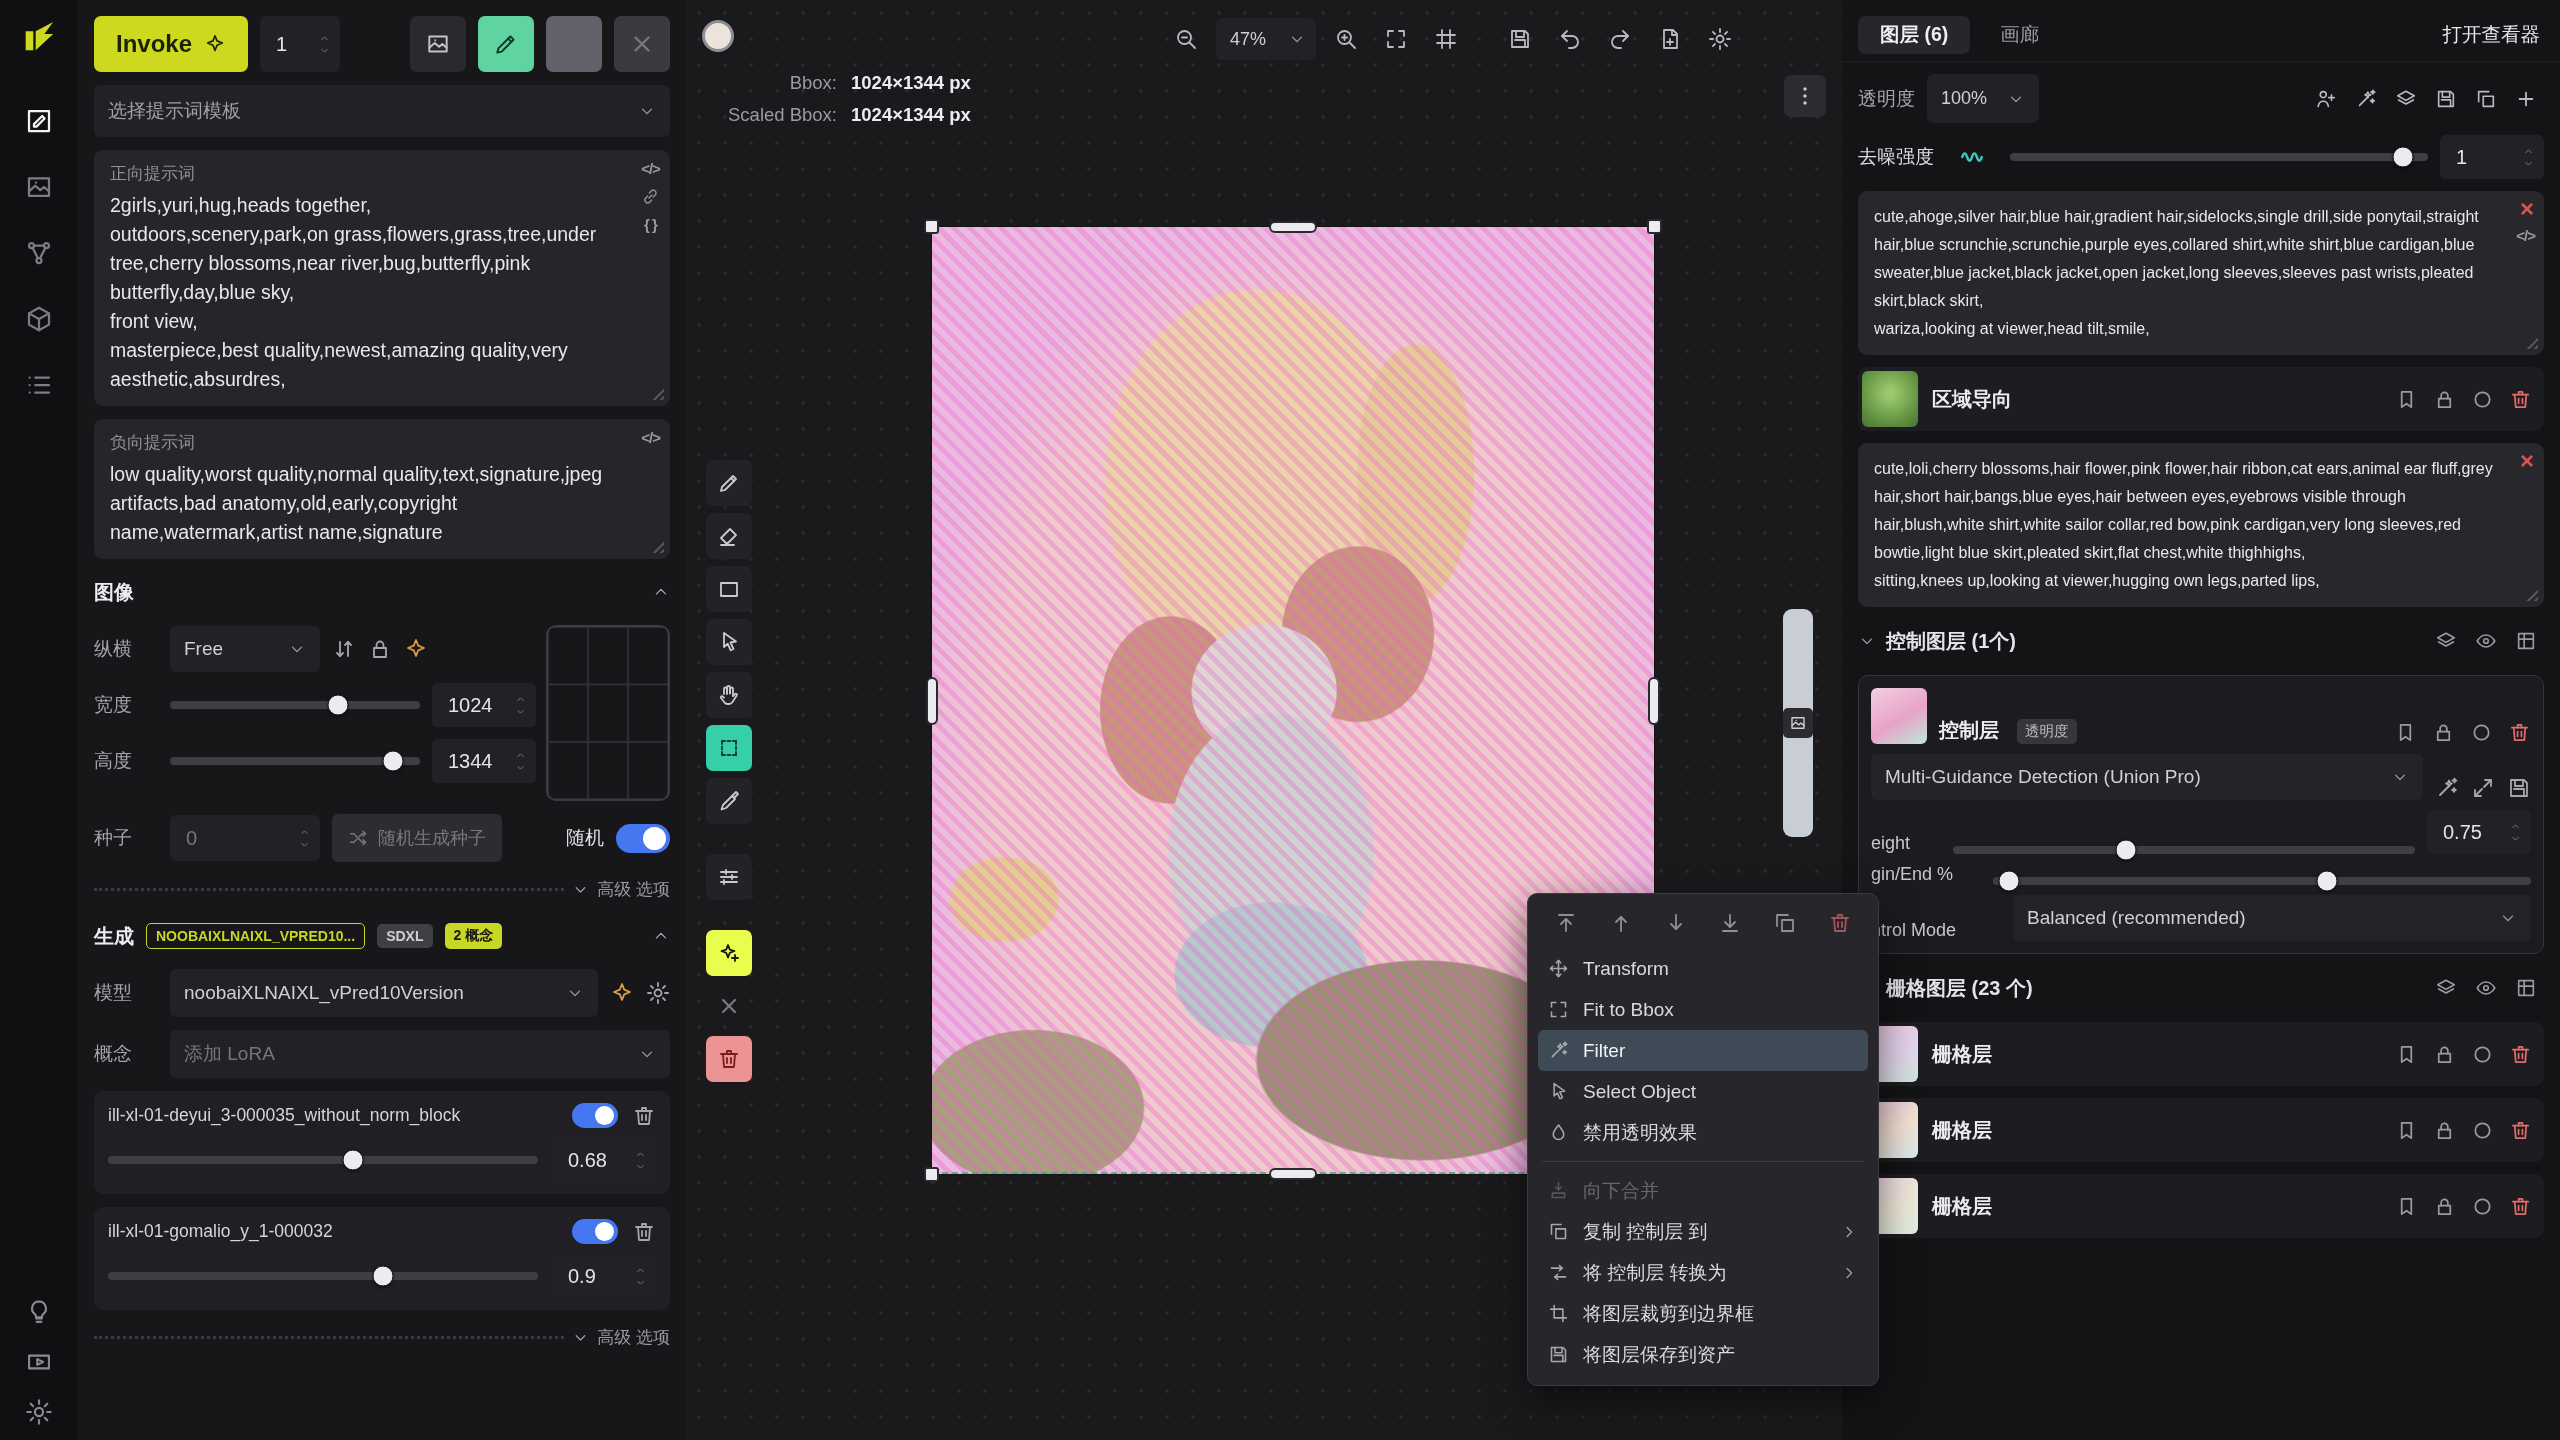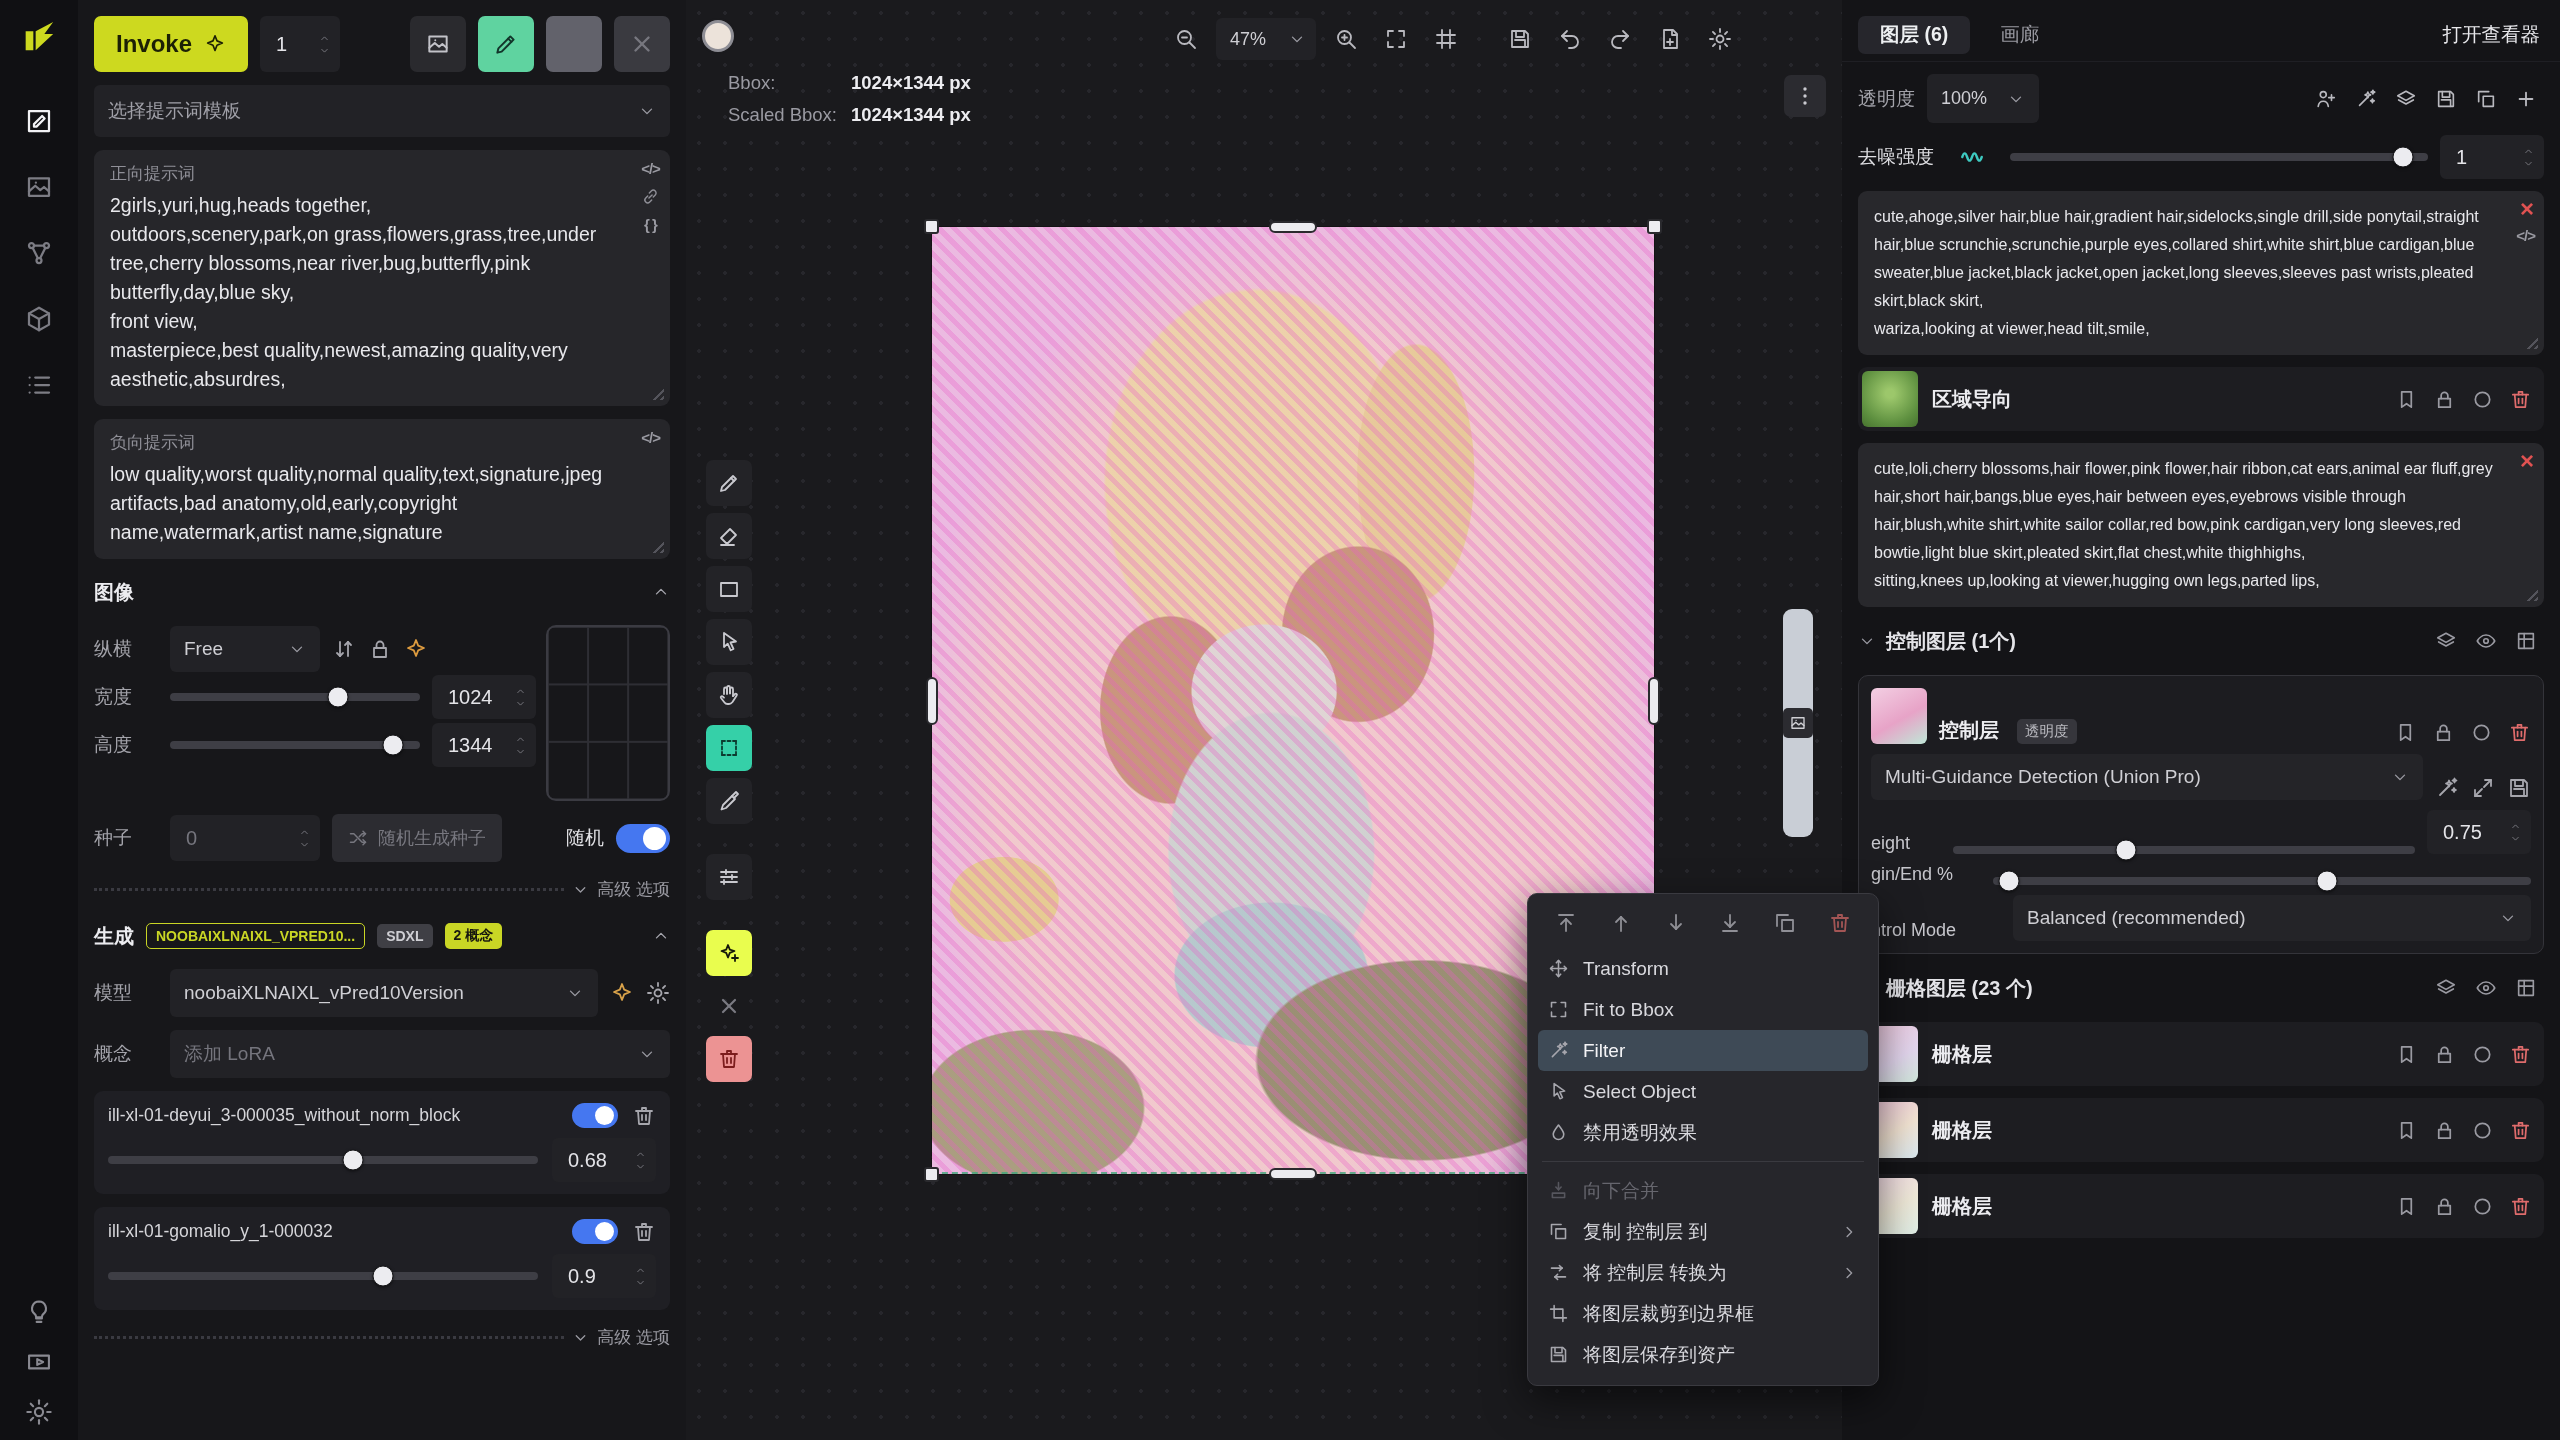--- a/index.html
+++ b/index.html
@@ -67,21 +67,21 @@
   .badge.grayb{background:#3f3f45;color:#cfcfd4}
   .badge.yellowb{background:#c9d625;color:#17170f;font-weight:700}
   .lora-card{background:#1f1f24;border-radius:9px;padding:12px 14px;display:flex;flex-direction:column;gap:10px}
   .lora-name{font-size:17.5px;color:#d6d6da;white-space:nowrap;overflow:hidden;text-overflow:ellipsis;flex:1}
   .numbox.wv{height:44px;width:104px;flex:none}
 
   
   .canvas{position:absolute;left:686px;top:0;width:1156px;height:1440px;background-color:#1a1a1d;background-image:radial-gradient(#27272c 1.8px,transparent 2px);background-size:26px 26px;overflow:hidden}
   .swatch{position:absolute;left:16px;top:20px;width:32px;height:32px;border-radius:50%;background:#ece3da;border:3px solid #8d8d94;box-shadow:0 0 0 2px #1a1a1d}
   .bbox-info{position:absolute;left:42px;top:72px;display:grid;grid-template-columns:auto auto;gap:10px 14px;font-size:18.5px}
-  .bbox-info .k{color:#9a9aa2;}
+  .bbox-info .k{color:#9a9aa2;text-align:right}
   .bbox-info .v{color:#ececf0;font-weight:700}
   .ctoolbar{position:absolute;right:102px;top:18px;display:flex;align-items:center;gap:10px}
   .tbtn{width:40px;height:40px;border:none;border-radius:6px;background:transparent;display:flex;align-items:center;justify-content:center;cursor:pointer}
   .tbtn .icon{width:24px;height:24px;color:#b9b9bf}
   .select.zoom{height:42px;width:100px;padding:0 10px 0 14px;font-size:18px}
   .tsep{width:14px}
   .dots-btn{position:absolute;right:16px;top:75px;width:42px;height:42px;border:none;border-radius:7px;background:#2b2b30;display:flex;align-items:center;justify-content:center;cursor:pointer}
   .dots-btn .icon{color:#c9c9cf}
   .bbox{position:absolute;left:246px;top:227px;width:722px;height:947px;outline:1px solid rgba(10,10,12,.45)}
   .art{position:absolute;inset:0;background-color:#edc9e4;background-image:
@@ -361,21 +361,21 @@
     <span>图像</span>
     <div class="grow"></div>
     <i class="icon sm">
         <svg viewBox="0 0 24 24" fill="none" stroke="currentColor" stroke-width="1.8" stroke-linecap="round" stroke-linejoin="round">
           <path d="M6 14.5l6-6 6 6"></path>
         </svg>
       </i>
   </div>
 
   <div class="row" style="align-items:flex-start">
-    <div class="grow" style="display:flex;flex-direction:column;gap:0">
+    <div class="grow" style="display:flex;flex-direction:column;gap:8px">
       <div class="row frm">
         <span class="lbl w64">纵横</span>
         <div class="select" style="width:150px;height:46px">
           <span class="sel-txt">Free</span>
           <i class="icon chev">
               <svg viewBox="0 0 24 24" fill="none" stroke="currentColor" stroke-width="1.8" stroke-linecap="round" stroke-linejoin="round">
                 <path d="M6 9.5l6 6 6-6"></path>
               </svg>
             </i>
         </div>

